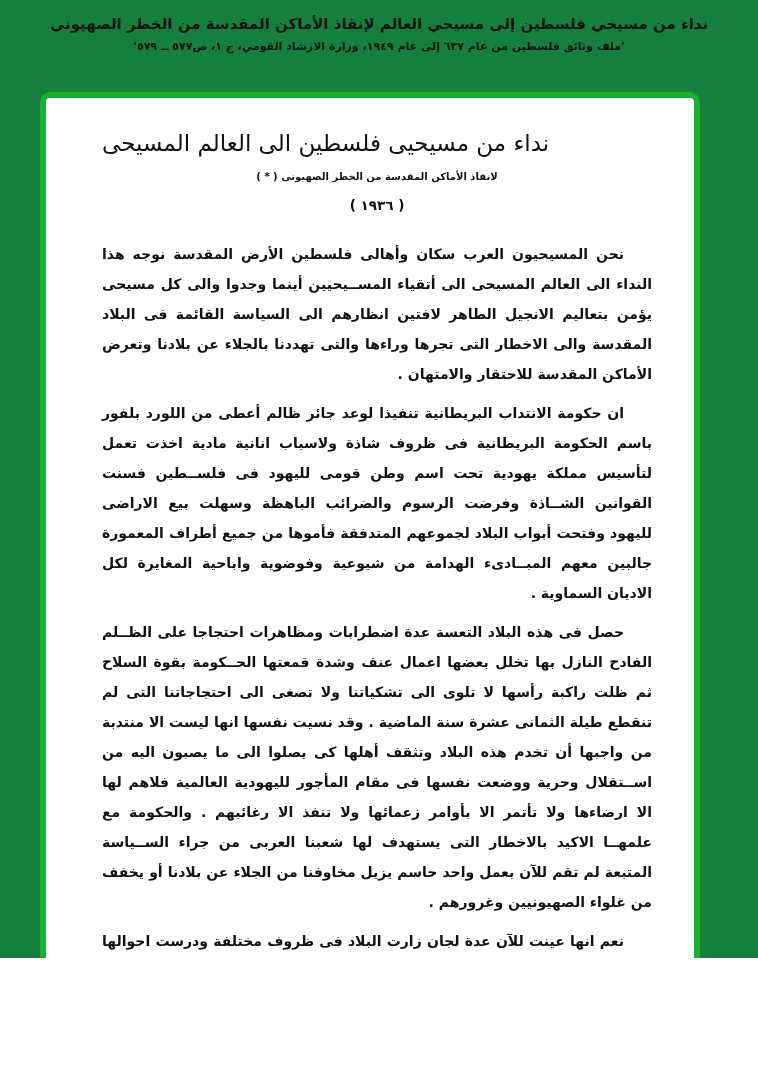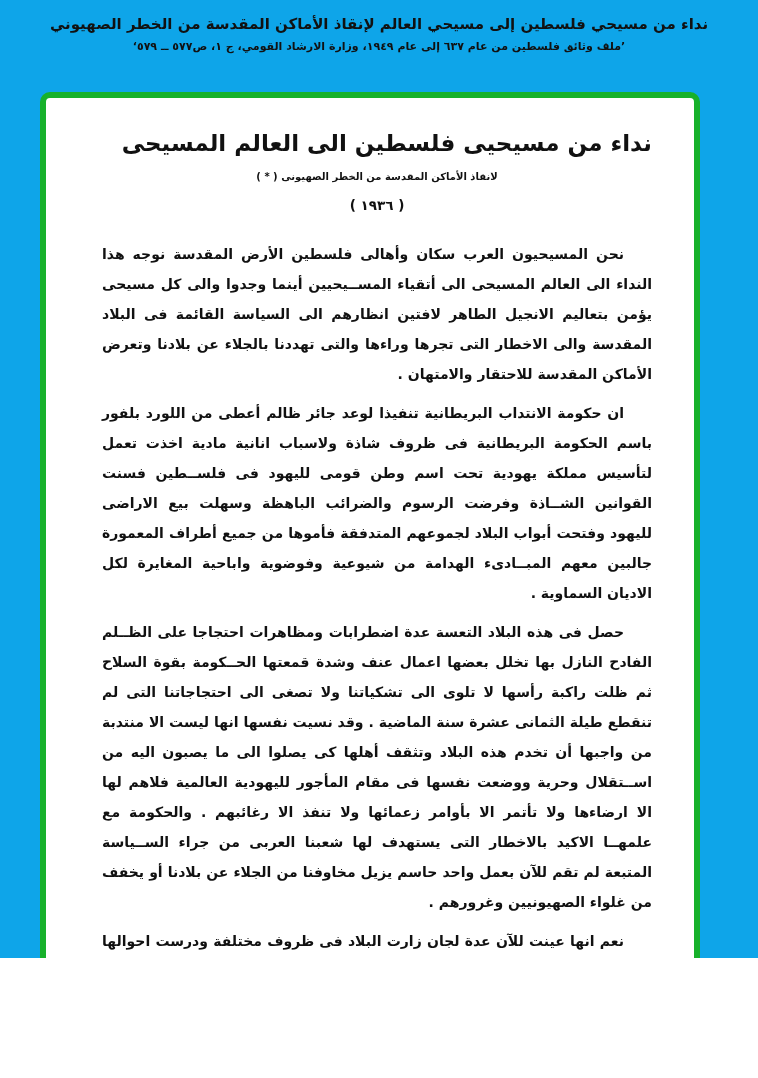--- a/index.html
+++ b/index.html
@@ -1,19 +1,19 @@
 <!DOCTYPE html>
 <html lang="ar" style="--border-green: #17b12b; --text: #111111;"><head>
 <meta charset="utf-8">
 <style>
   html,body{margin:0;padding:0;background:#ffffff;}
   .page{
     position:relative;
     width:758px;height:958px;
-    background:#0ea5e9;
+    background:#15803d;
     font-family:"DejaVu Sans", sans-serif;
     color:var(--text,#111);
     overflow:hidden;
     direction:rtl;
   }
   
   .top-header{ text-align:center; padding-top:13px; }
   .top-header .h1{
     font-size:15px; font-weight:bold; letter-spacing:0;
     line-height:22px;
@@ -31,22 +31,22 @@
     border:6px solid var(--border-green,#17b12b);
     border-radius:10px;
     background:#ffffff;
   }
   .doc-inner{
     position:absolute; inset:0;
     padding:30px 42px 0 56px;
     box-sizing:border-box;
   }
   .doc-title{
-    margin:0; text-align:right;
-    font-size:23px; font-weight:bold; line-height:30px;
+    margin:0; text-align:left;
+    font-size:23px; font-weight:normal; line-height:30px;
   }
   .doc-subtitle{
     margin:13px 0 0 0; text-align:center;
     font-size:10px; font-weight:bold;
   }
   .doc-year{
     margin-top:15px; text-align:center;
     font-size:13.5px; font-weight:bold;
   }
   

